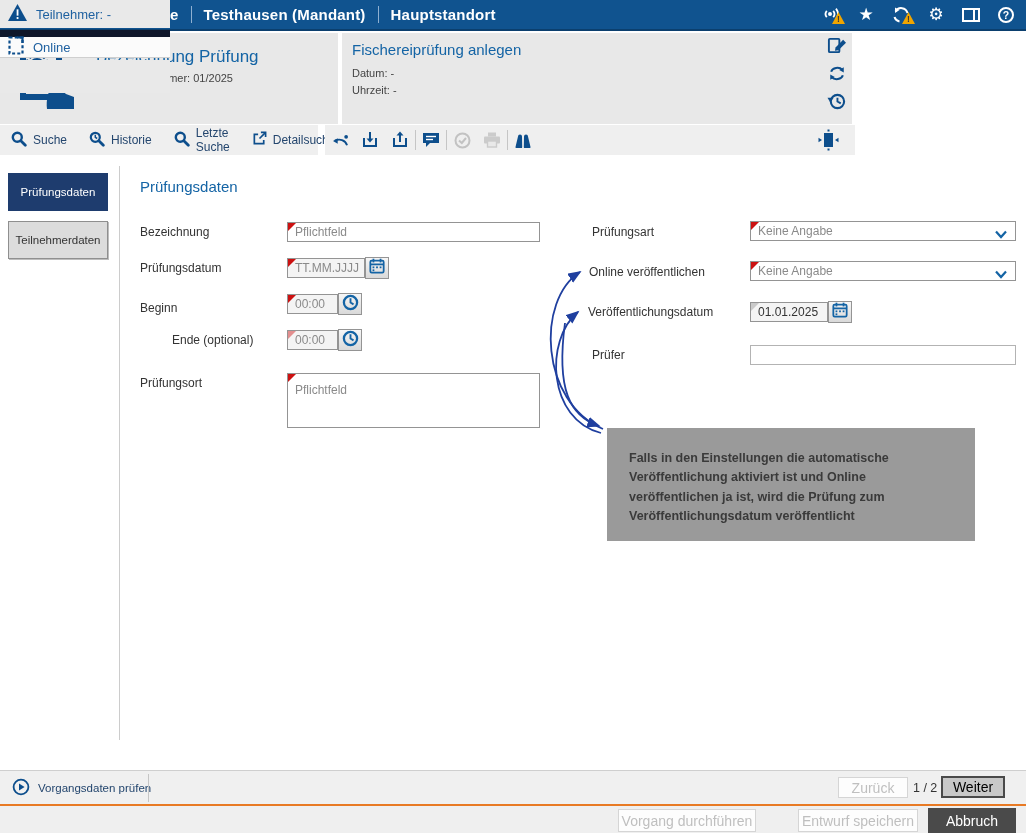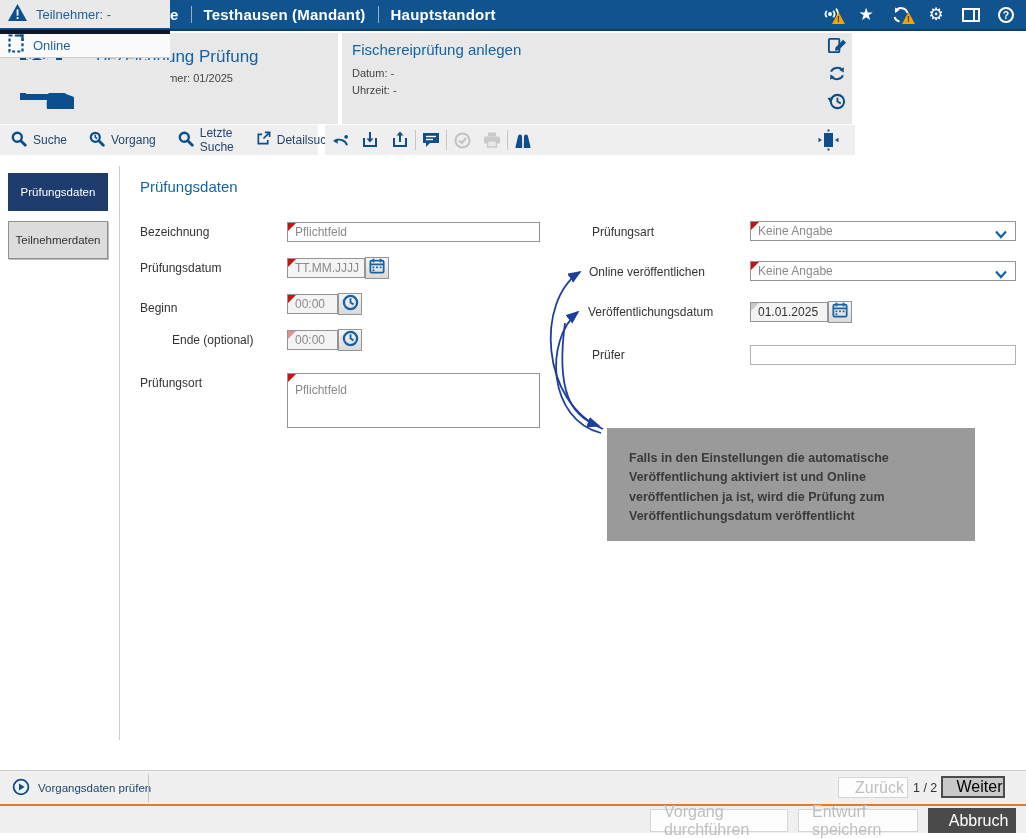--- a/index.html
+++ b/index.html
@@ -29,21 +29,21 @@
   .hsec2 { left:342px; width:510px; height:91px; }
   .hsec3 { left:856px; top:33px; width:170px; height:122px; background:#fff; }
   .logo { position:absolute; left:14px; top:12px; }
   .htitle { position:absolute; left:96px; top:14px; font-size:17px; color:#1464a5; }
   .hserial { position:absolute; left:96px; top:39px; font-size:11px; color:#444; }
   .ptitle { position:absolute; left:10px; top:8px; font-size:15px; color:#1464a5; }
   .pdetail { position:absolute; left:10px; font-size:11px; color:#444; }
   .hdr-actions { position:absolute; right:6px; top:3px; display:flex; flex-direction:column; gap:6px; align-items:center; }
   .status-row { position:relative; width:170px; height:28px; background:#e9e9e9; margin-bottom:2px;
                 display:flex; align-items:center; gap:9px; padding-left:8px; }
-  .status-row.online { background:#fbfbfb; border-top:4px solid #0f172a; border-bottom:1px solid #cfcfcf; }
+  .status-row.online { background:#fbfbfb; border-top:7px solid #0f172a; border-bottom:1px solid #cfcfcf; }
   .status-row.empty { height:33px; }
   .status-label { font-size:13px; color:#1f61a0; }
 
   
   .toolbarA { position:absolute; left:0; top:125px; width:318px; height:30px; background:#efefef;
               display:flex; align-items:center; }
   .toolbarB { position:absolute; left:325px; top:125px; width:530px; height:30px; background:#efefef;
               display:flex; align-items:center; }
   .tbtn { display:flex; align-items:center; gap:6px; padding:0 11px; height:30px; cursor:default; }
   .tbtn span { font-size:12px; color:#24466e; }
@@ -86,27 +86,27 @@
   
   .fbar1 { position:absolute; left:0; top:770px; width:1026px; height:34px; background:#f0f0f0;
            border-top:1px solid #cfcfcf; }
   .fbar1 .left { position:absolute; left:12px; top:7px; display:flex; align-items:center; gap:8px; }
   .fbar1 .left span { font-size:11.5px; color:#24466e; }
   .fdiv { position:absolute; left:148px; top:3px; width:1px; height:28px; background:#c5c5c5; }
   .orange-line { position:absolute; left:0; top:804px; width:1026px; height:2px; background:#e87a24; }
   .fbar2 { position:absolute; left:0; top:806px; width:1026px; height:27px; background:#efefef; }
 
   .btn { position:absolute; display:flex; align-items:center; justify-content:center;
-         font-size:16px;padding-left:13px; }
+         font-size:14px; }
   .btn.disabled { background:#fdfdfd; border:1px solid #d5d5d5; color:#bfbfbf; }
   .btn-next { left:941px; top:776px; width:64px; height:22px; background:#c8c8c8;
               border:2px solid #4a4a4a; color:#000; }
   .btn-back { left:838px; top:777px; width:70px; height:21px; }
   .page-ind { position:absolute; left:913px; top:781px; font-size:12.5px; color:#333; }
-  .btn-exec { left:650px; top:809px; width:138px; height:23px; }
+  .btn-exec { left:618px; top:809px; width:138px; height:23px; }
   .btn-save { left:798px; top:809px; width:120px; height:23px; }
   .btn-cancel { left:928px; top:808px; width:88px; height:25px; background:#4a4a4a; color:#fff; font-weight:normal; }
 </style>
 </head>
 <body>
 
 <div class="screen">
 
   <div class="topbar">
     <div class="navgrp">
@@ -254,21 +254,21 @@
     </div>
     <span class="tdiv"></span>
     <div class="tbtn">
       <span>
         <svg width="16" height="16" viewBox="0 0 16 16">
             <circle cx="6.3" cy="6.3" r="4.5" fill="none" stroke="#0d4e8c" stroke-width="2.2"></circle>
             <polyline points="6.3,3.8 6.3,6.3 8.2,7.5" fill="none" stroke="#0d4e8c" stroke-width="1.5"></polyline>
             <line x1="9.8" y1="9.8" x2="14.3" y2="14.3" stroke="#0d4e8c" stroke-width="2.8" stroke-linecap="round"></line>
           </svg>
       </span>
-      <span>Vorgang</span>
+      <span>Historie</span>
     </div>
     <span class="tdiv"></span>
     <div class="tbtn">
       <span>
         <svg width="16" height="16" viewBox="0 0 16 16">
             <circle cx="6.3" cy="6.3" r="4.5" fill="none" stroke="#0d4e8c" stroke-width="2.4"></circle>
             <line x1="9.8" y1="9.8" x2="14.3" y2="14.3" stroke="#0d4e8c" stroke-width="2.8" stroke-linecap="round"></line>
           </svg>
       </span>
       <span>Letzte Suche</span>

